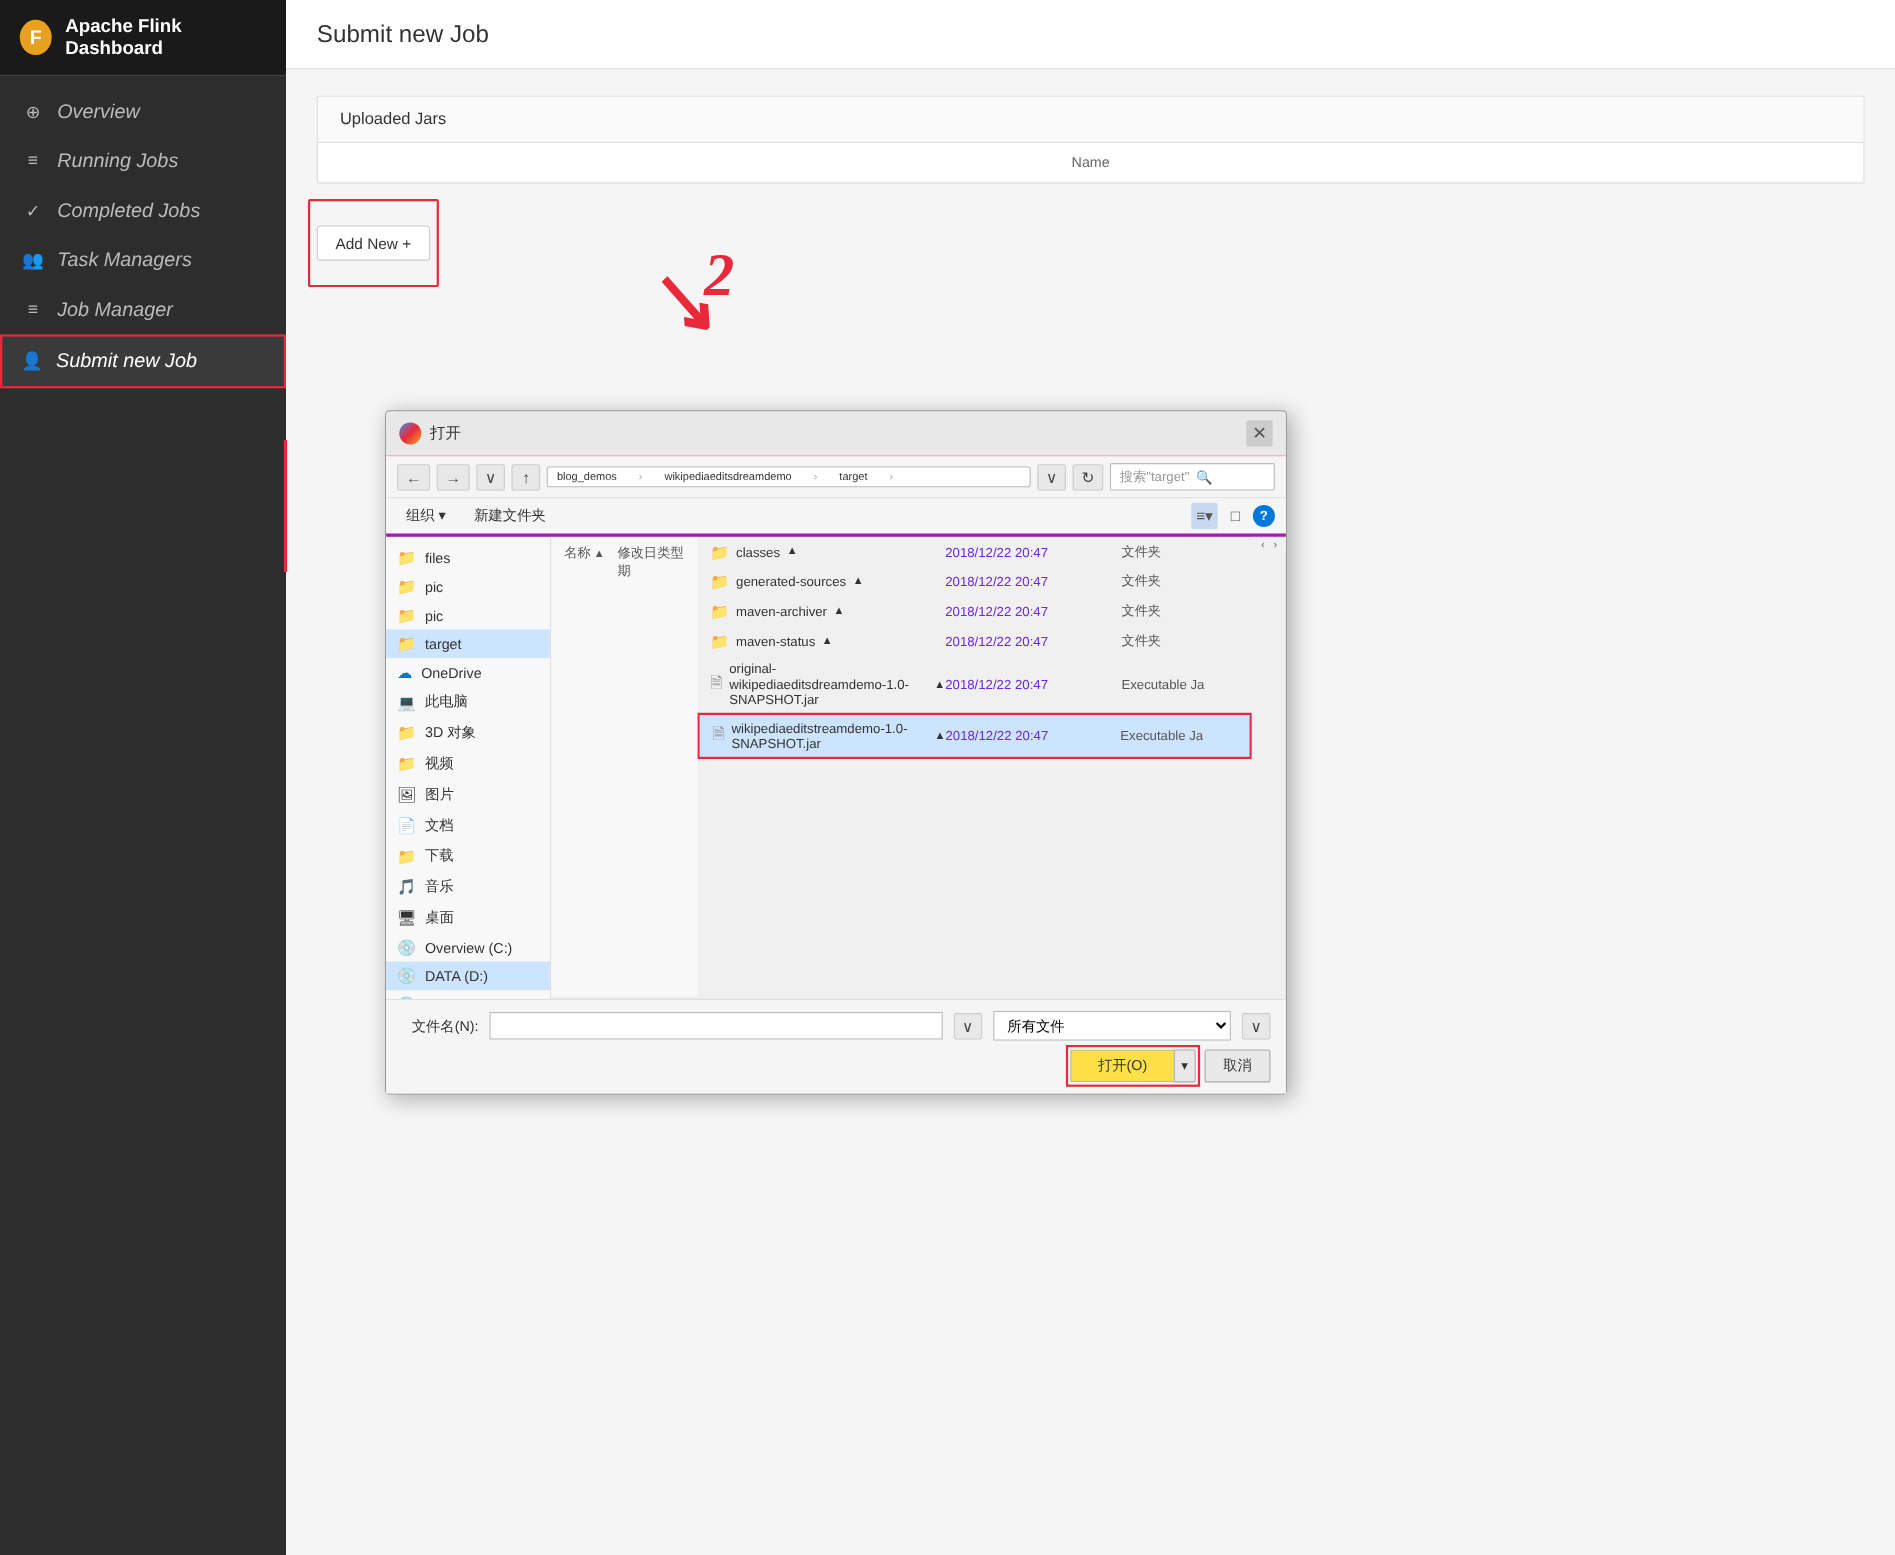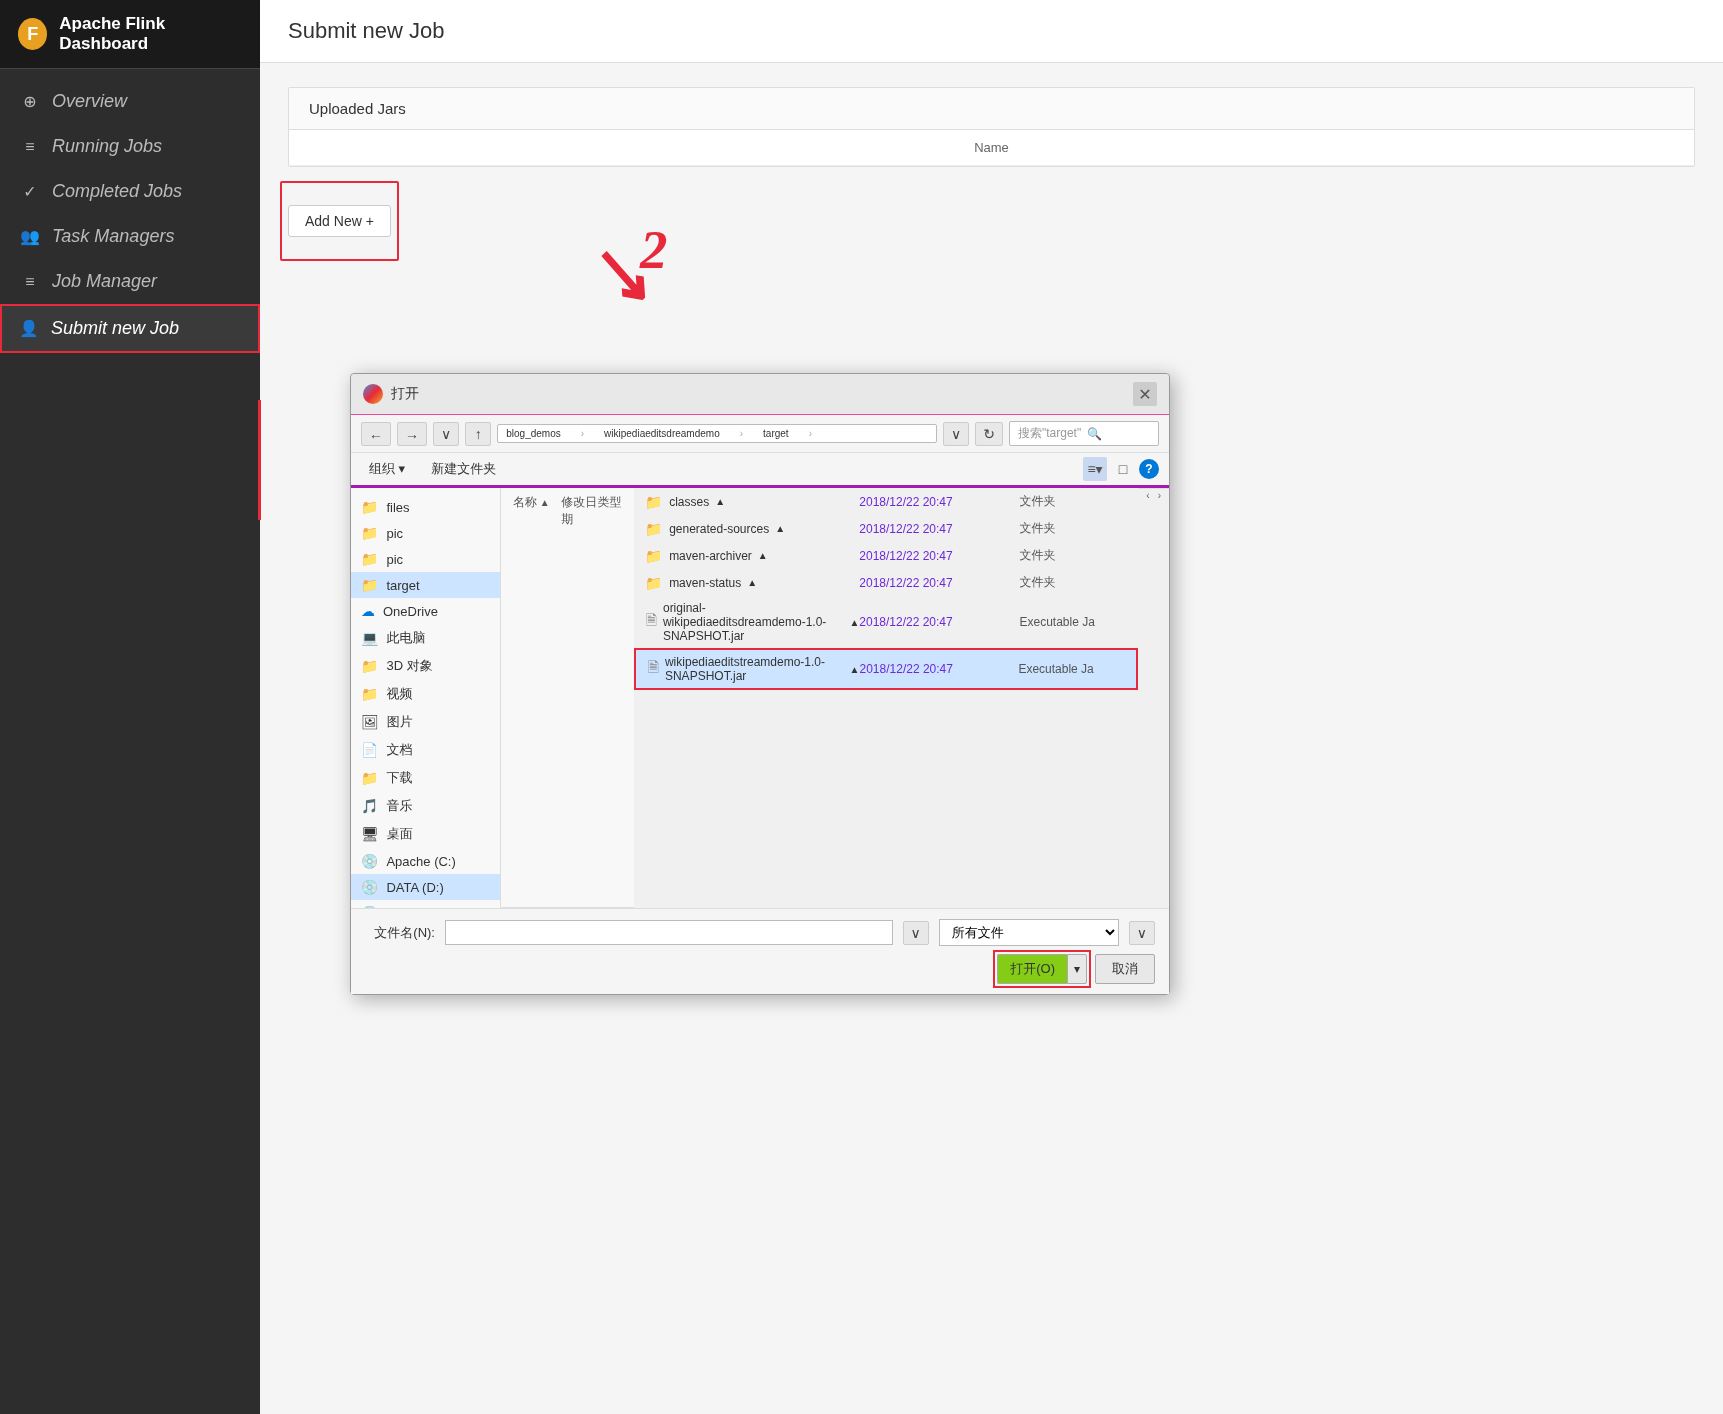--- a/index.html
+++ b/index.html
@@ -408,39 +408,39 @@
     .footer-label { min-width: 70px; text-align: right; }
     .footer-input {
       flex: 1;
       padding: 4px 8px;
       border: 1px solid #bbb;
       background: #fff;
       font-size: 13px;
       outline: none;
     }
     .footer-select {
-      width: 180px;
+      width: 216px;
       padding: 4px 8px;
       border: 1px solid #bbb;
       background: #fff;
       font-size: 13px;
     }
     .footer-buttons {
       display: flex;
       align-items: center;
       justify-content: flex-end;
       gap: 8px;
     }
     .open-btn-group {
       display: flex;
       align-items: stretch;
     }
     .open-btn {
-      padding: 5px 12px;
-      background: #84cc16;
+      padding: 5px 24px;
+      background: #fde047;
       border: 1px solid #aaa;
       border-right: none;
       cursor: pointer;
       font-size: 13px;
       color: #333;
       border-radius: 2px 0 0 2px;
     }
     .open-btn-dropdown {
       padding: 5px 6px;
       background: #e8e8e8;
@@ -644,21 +644,21 @@
           <div class="sidebar-item-file">
             <span class="file-icon">🎵</span>
             <span>音乐</span>
           </div>
           <div class="sidebar-item-file">
             <span class="file-icon">🖥</span>
             <span>桌面</span>
           </div>
           <div class="sidebar-item-file">
             <span class="file-icon">💿</span>
-            <span>Apache (C:)</span>
+            <span>Overview (C:)</span>
           </div>
           <div class="sidebar-item-file selected">
             <span class="file-icon">💿</span>
             <span>DATA (D:)</span>
           </div>
           <div class="sidebar-item-file">
             <span class="file-icon">💿</span>
             <span>RECOVERY (E:)</span>
           </div>
         </div>

